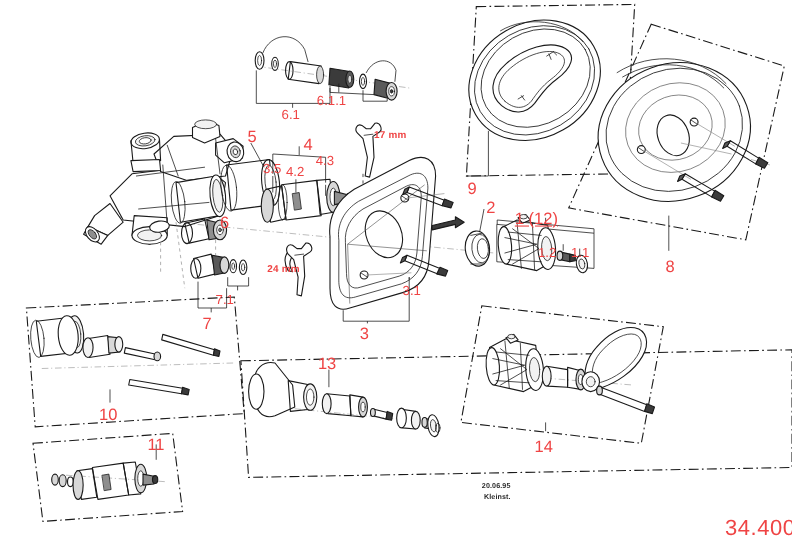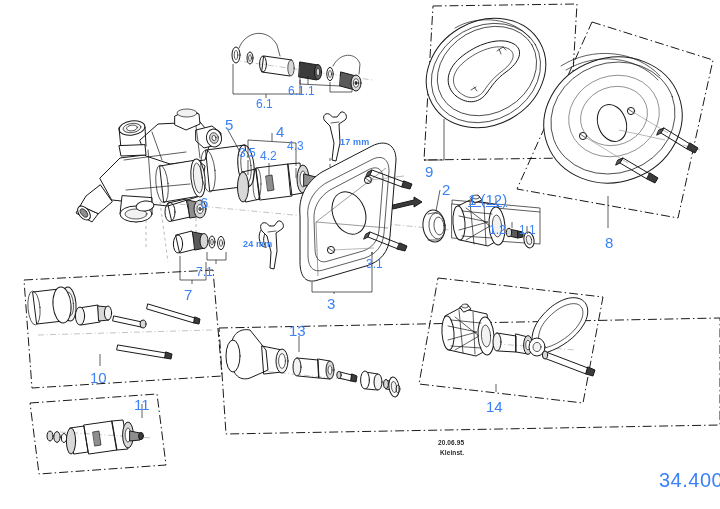--- a/index.html
+++ b/index.html
@@ -12,21 +12,21 @@
     overflow:hidden;
     position:relative;
   }
   #sheet{position:absolute;left:0;top:0;width:720px;height:509px;}
   svg#dwg{position:absolute;left:0;top:0;width:720px;height:509px;display:block;}
 
   
   .lbl{
     position:absolute;
     font-family:"Liberation Sans", sans-serif;
-    color:#3b82f6;
+    color:#ef4444;
     white-space:nowrap;
     user-select:none;
     line-height:1;
   }
   .lbl.big   {font-size:15px;font-weight:400;}
   .lbl.mid   {font-size:12px;font-weight:400;}
   .lbl.small {font-size:9px;font-weight:700;letter-spacing:.2px;}
   .lbl.tiny  {font-size:6.5px;font-weight:700;letter-spacing:.1px;color:#2a2a2a;}
   .lbl.dwgno {font-size:20px;font-weight:400;letter-spacing:.5px;}
 </style>
@@ -550,21 +550,21 @@
       <div class="lbl big" style="left: 184px; top: 287px;">7</div>
       <div class="lbl mid" style="left: 196px; top: 266px;">7.1</div>
       <div class="lbl big" style="left: 605px; top: 235px;">8</div>
       <div class="lbl big" style="left: 425px; top: 164px;">9</div>
       <div class="lbl big" style="left: 90px; top: 370px; text-align: right;">10</div>
       <div class="lbl big" style="left: 134px; top: 397px;">11</div>
       <div class="lbl big" style="left: 289px; top: 323px;">13</div>
       <div class="lbl big" style="left: 486px; top: 399px;">14</div>
     </div>
   <div id="tool-layer">
-      <div class="lbl small" style="left: 340px; top: 138px;">17 mm</div>
+      <div class="lbl small" style="left: 340px; top: 118px;">17 mm</div>
       <div class="lbl small" style="left: 243px; top: 220px; margin-top: 20px;">24 mm</div>
     </div>
 
   <div class="lbl tiny" id="revdate" style="left:438px;top:440px;">20.06.95</div>
   <div class="lbl tiny" id="revnote" style="left:440px;top:450px;">Kleinst.</div>
 
   <div class="lbl dwgno" id="dwgno" style="left:659px;top:470px;">34.400</div>
 
 </div>
 

